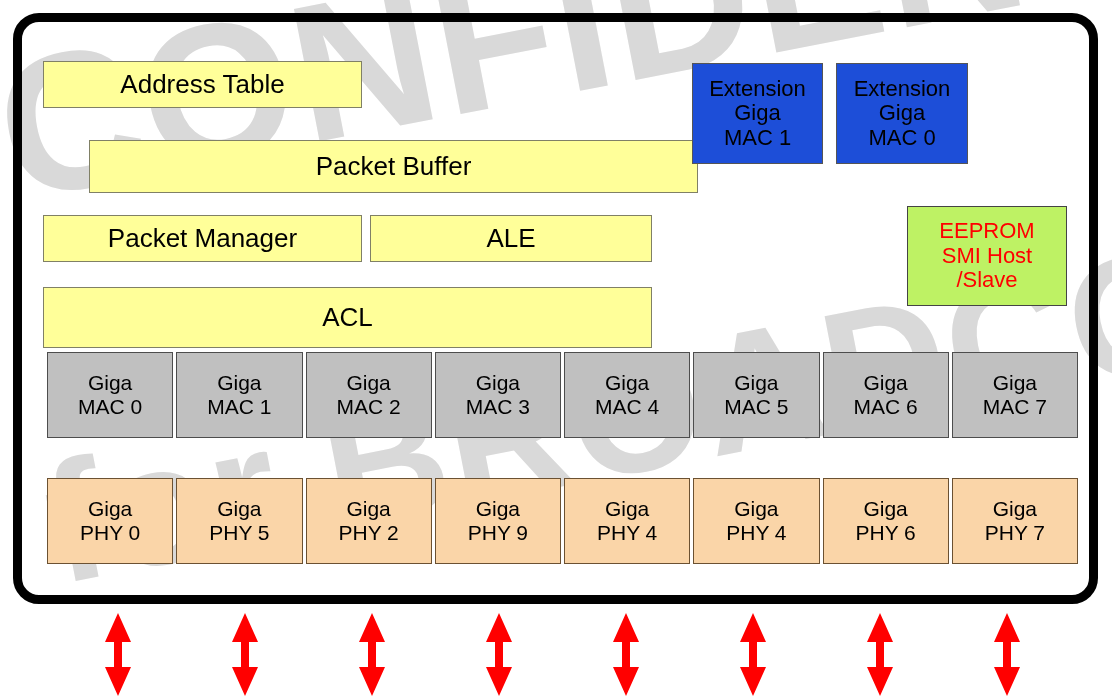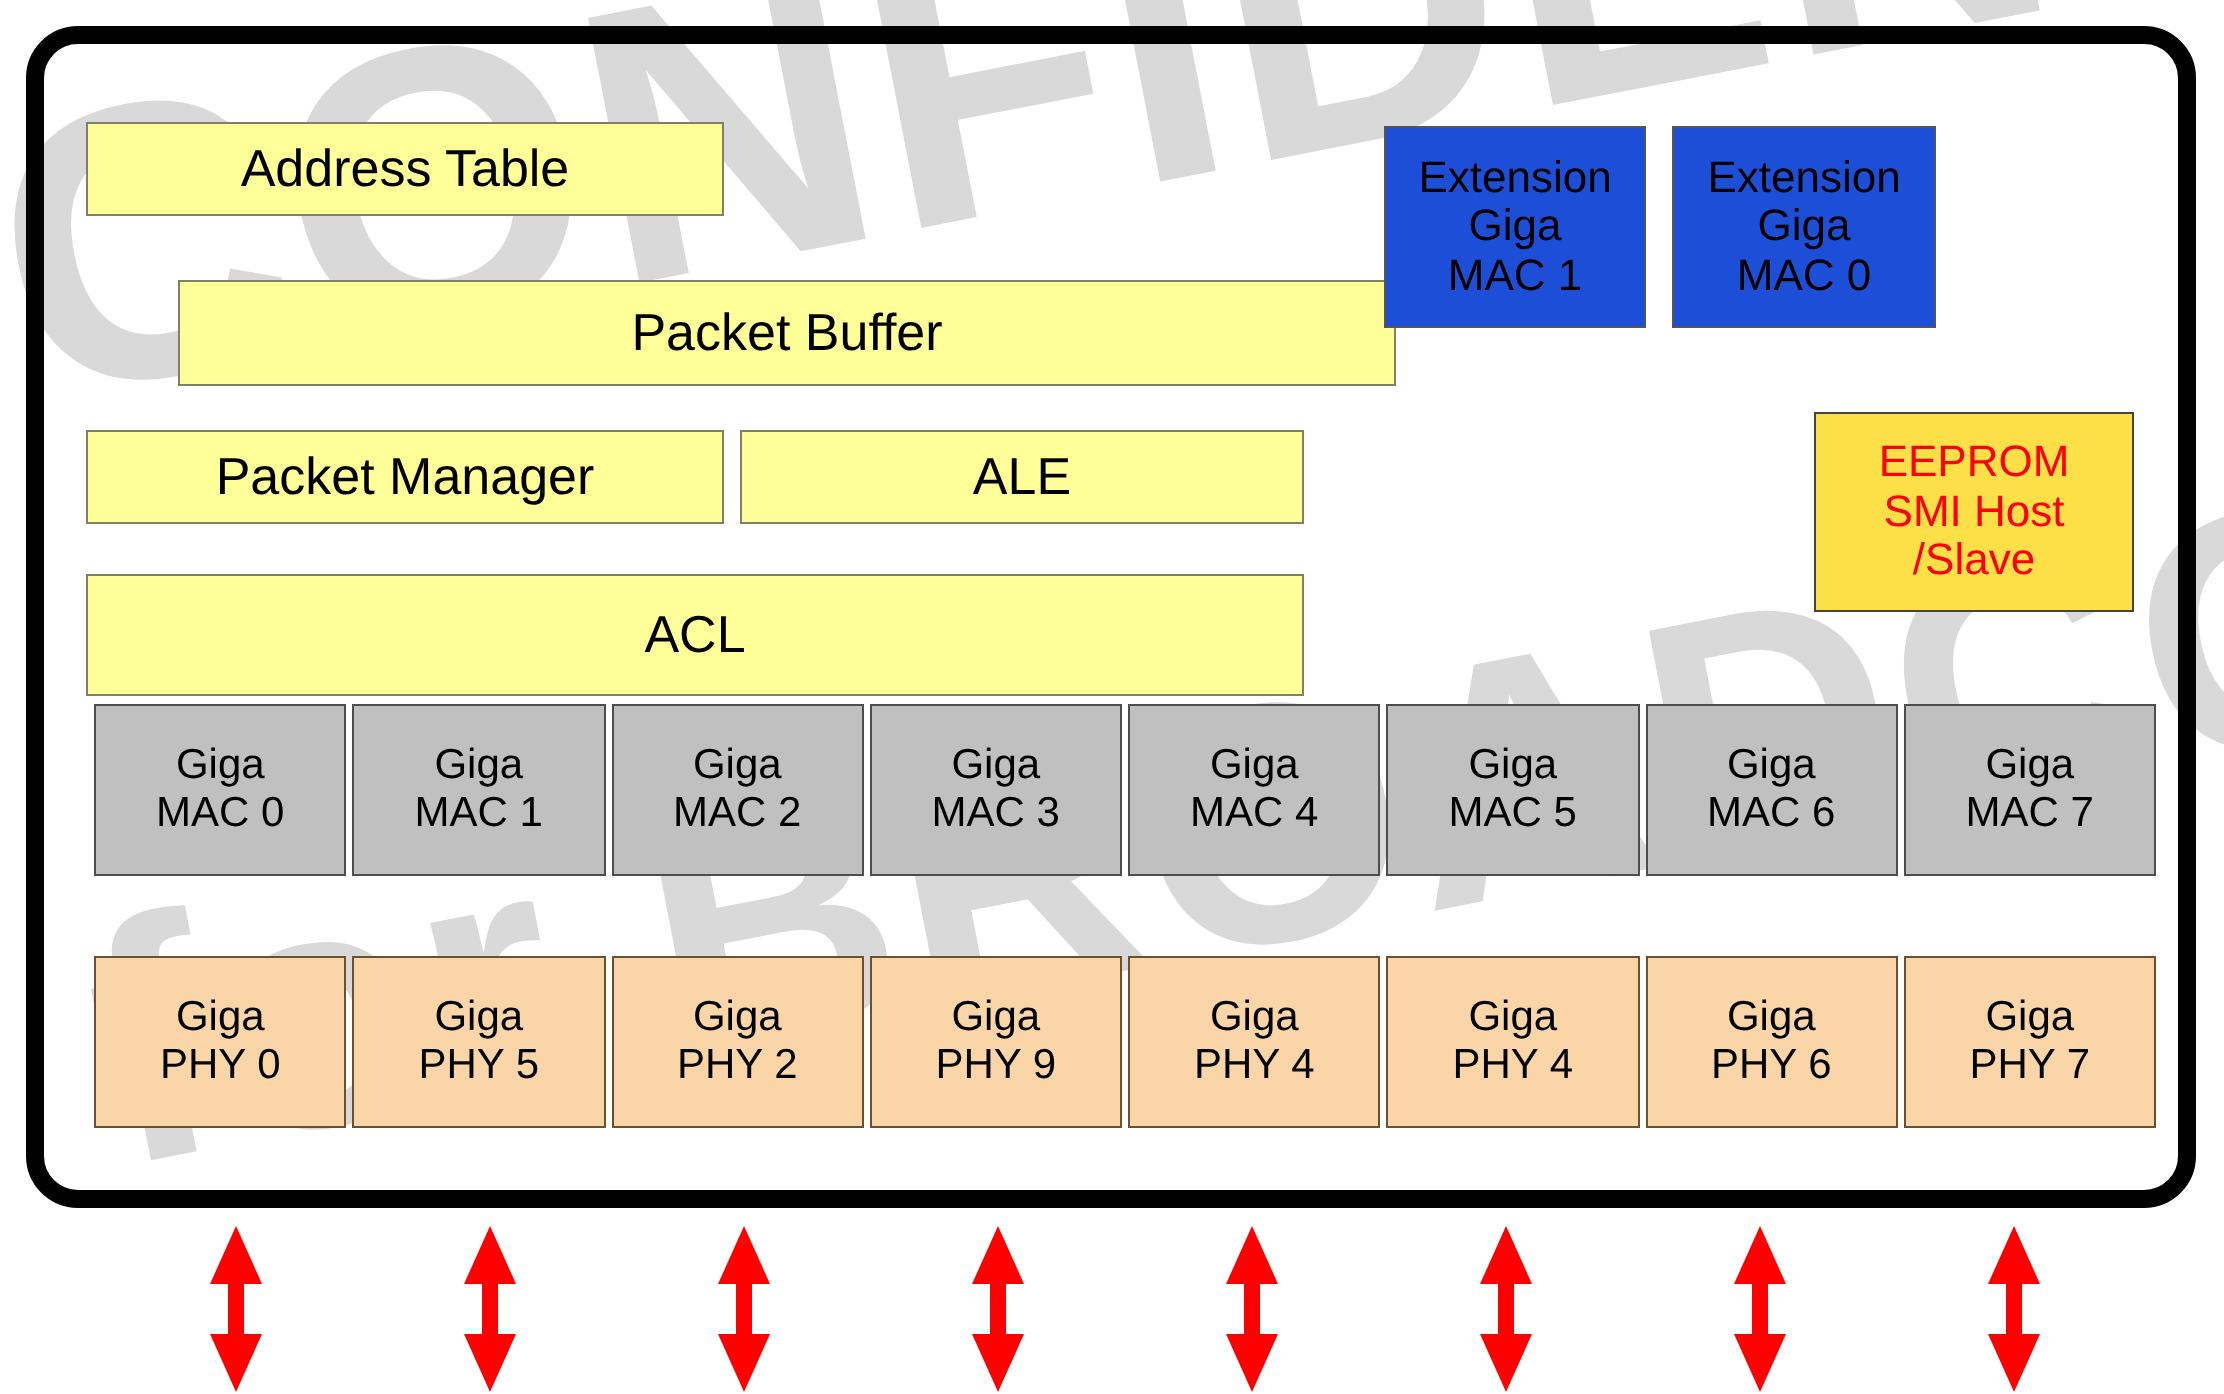--- a/index.html
+++ b/index.html
@@ -74,21 +74,21 @@
     align-items: center;
     justify-content: center;
     text-align: center;
     color: #000000;
     font-family: "Liberation Sans", sans-serif;
     z-index: 3;
     line-height: 1.12;
   }
   .yellow  { background: #ffff99; border-color: #808066; }
   .cyan    { background: #1d4ed8; border-color: #555555; }
-  .green   { background: #fde047; border-color: #444444; color: #ff0000; }
+  .green   { background: #bef264; border-color: #444444; color: #ff0000; }
 
   .f-big   { font-size: 26px; }
   .f-mid   { font-size: 22px; }
 
   
   .port-row {
     position: absolute;
     display: flex;
     z-index: 3;
     box-sizing: border-box;

